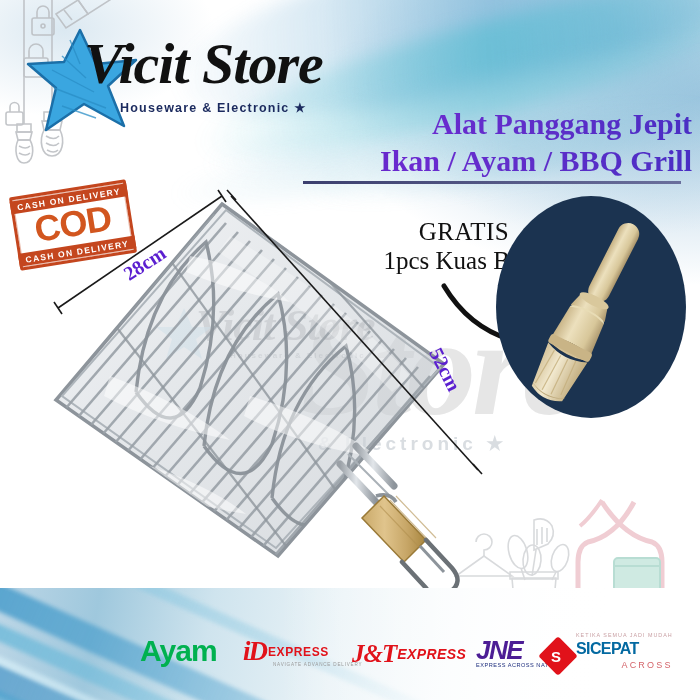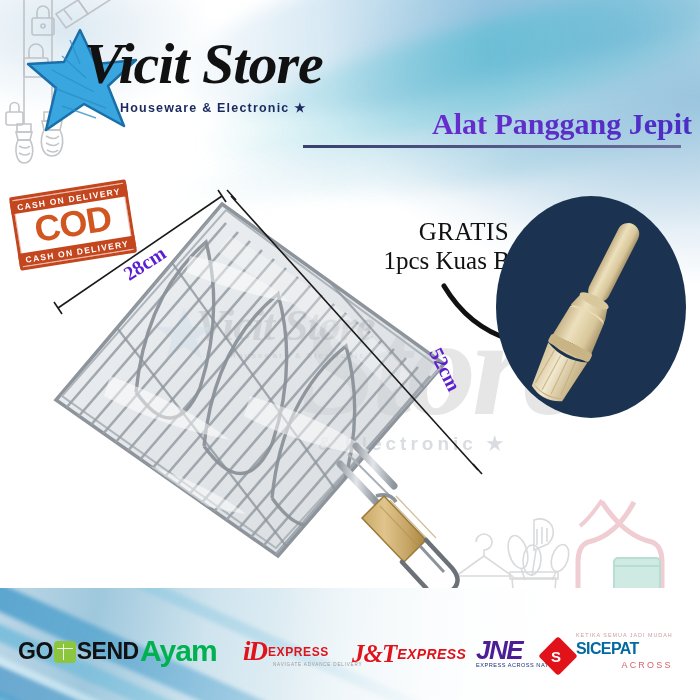--- a/index.html
+++ b/index.html
@@ -192,20 +192,21 @@
     <svg style="position:absolute;left:0;top:4px;" width="118" height="112" viewBox="0 0 118 112">
       <path d="M56 4 L72 38 L112 34 L84 60 L100 100 L60 78 L22 104 L32 62 L4 38 L40 36 Z" fill="#3aa6e0" stroke="#1b6fa8" stroke-width="2.5" stroke-linejoin="round"></path>
       <path d="M46 14 L56 38 M38 30 L62 52 M28 44 L70 66 M30 62 L82 82 M38 80 L72 92" stroke="#2a8ec6" stroke-width="1.4" opacity=".75" fill="none"></path>
     </svg>
     <div class="logo-text">Vicit Store</div>
     <div class="logo-tag">Houseware &amp; Electronic ★</div>
   </div>
 
   <div class="headline">
     <div class="hl-line">Alat Panggang Jepit</div>
+    <div class="hl-line">Ikan / Ayam / BBQ Grill</div>
     <div class="hl-rule"></div>
   </div>
 
   <div class="cod">
     <div class="cod-box"></div>
     <div class="cod-top">CASH ON DELIVERY</div>
     <div class="cod-main">COD</div>
     <div class="cod-bot">CASH ON DELIVERY</div>
   </div>
 
@@ -372,25 +373,20 @@
     <div class="streak s2"></div>
     <div class="streak s3"></div>
     <div class="streak s4"></div>
     <div class="streak s5"></div>
     <div class="streak s6"></div>
     <div class="fb-fade"></div>
   </div>
 
   <div class="couriers">
 
-    <div class="c-item gosend">
-      <span>GO</span>
-        <span class="gbox"></span>
-        <span>SEND</span>
-    </div>
 
     <div class="c-item grab">Ayam</div>
 
     <div class="c-item idx">
       <span class="id1">iD</span>
         <span class="id2">EXPRESS</span>
       <span class="id3">NAVIGATE ADVANCE DELIVERY</span>
     </div>
 
     <div class="c-item jnt">

